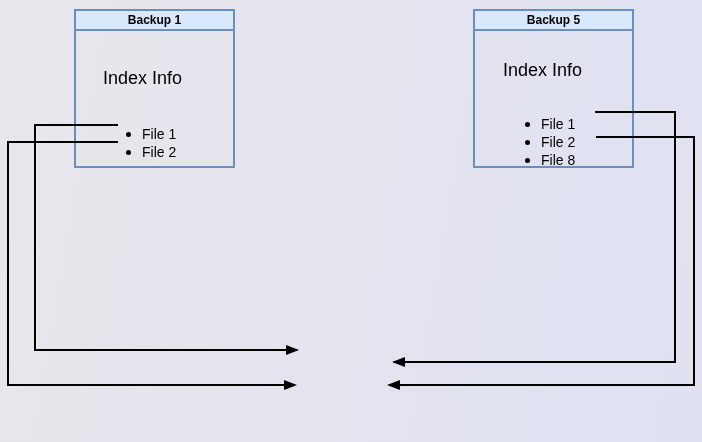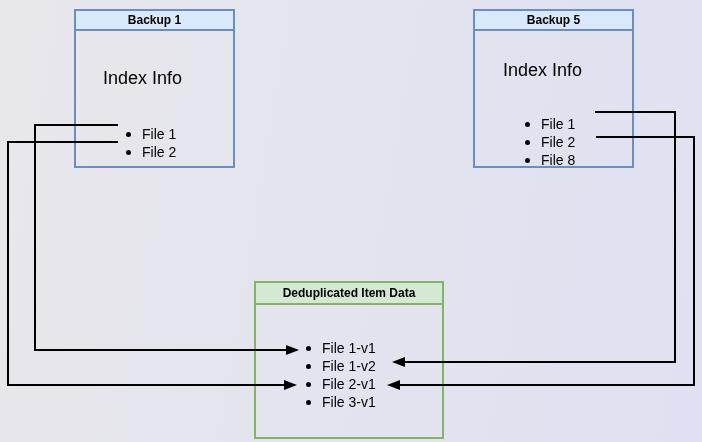--- a/index.html
+++ b/index.html
@@ -54,29 +54,20 @@
   <section class="node blue" id="backup2">
     <header>Backup 5</header>
     <div class="subtitle" style="left:28px; top:50px">Index Info</div>
     <ul class="files" style="left:50px; top:104px">
       <li>File 1</li>
       <li>File 2</li>
       <li>File 8</li>
     </ul>
   </section>
 
-  <section class="node green" id="dedup">
-    <header>Deduplicated Item Data</header>
-    <ul class="files" style="left:50px; top:56px">
-      <li>File 1-v1</li>
-      <li>File 1-v2</li>
-      <li>File 2-v1</li>
-      <li>File 3-v1</li>
-    </ul>
-  </section>
 
   <svg class="arrows" width="702" height="442" viewBox="0 0 702 442">
     <defs>
       <marker id="ah" markerWidth="13" markerHeight="10" refX="11" refY="5" orient="auto" markerUnits="userSpaceOnUse">
         <path d="M0,0 L13,5 L0,10 z" fill="#000"></path>
       </marker>
     </defs>
     <polyline points="118,125 35,125 35,350 297,350" marker-end="url(#ah)"></polyline>
     <polyline points="118,142 8,142 8,385 295,385" marker-end="url(#ah)"></polyline>
     <polyline points="595,112 675,112 675,362 394,362" marker-end="url(#ah)"></polyline>

